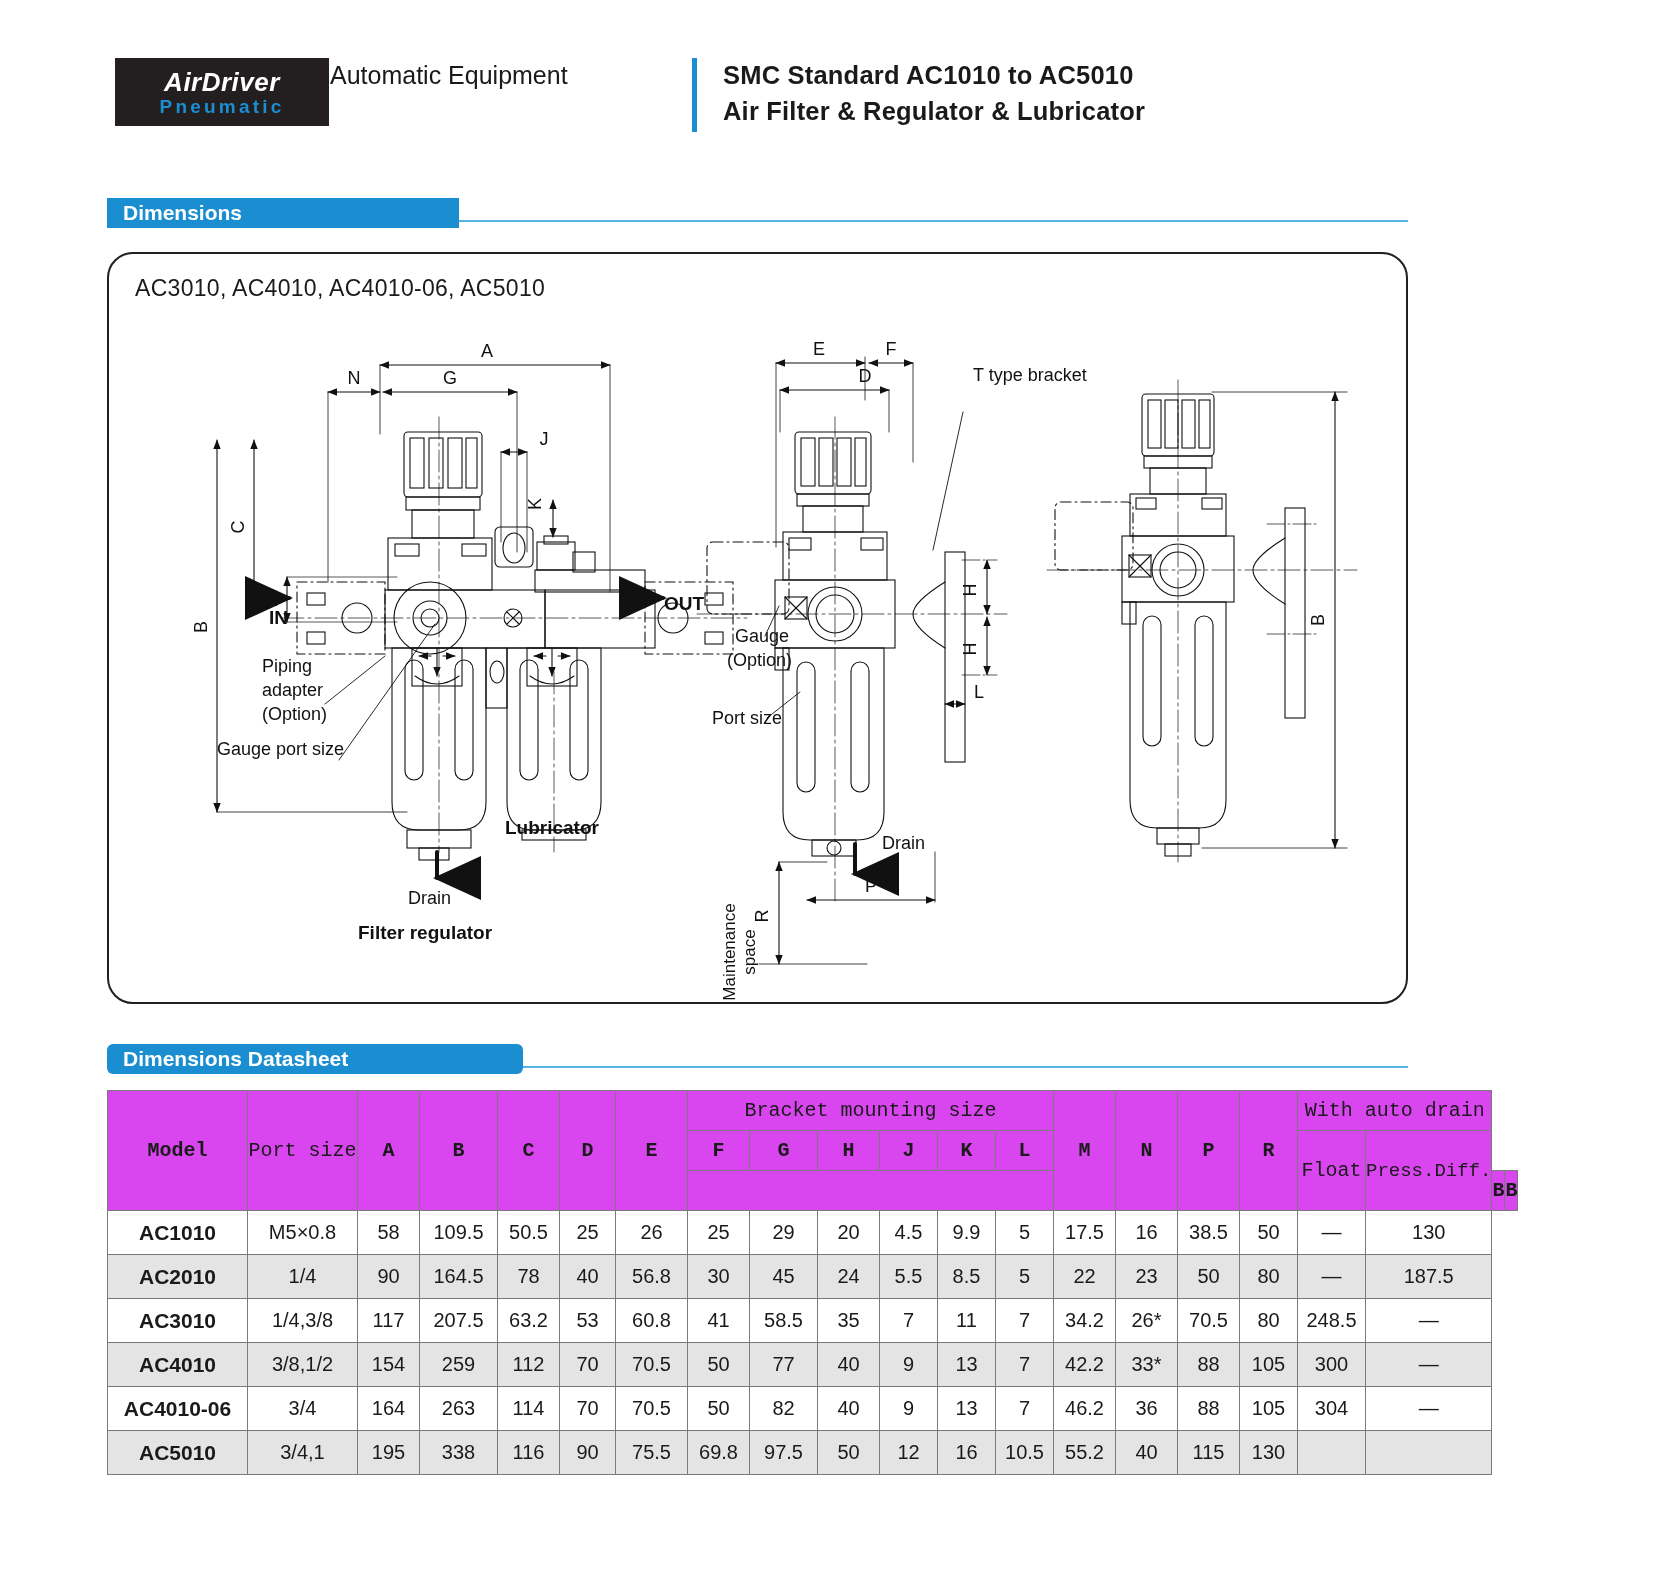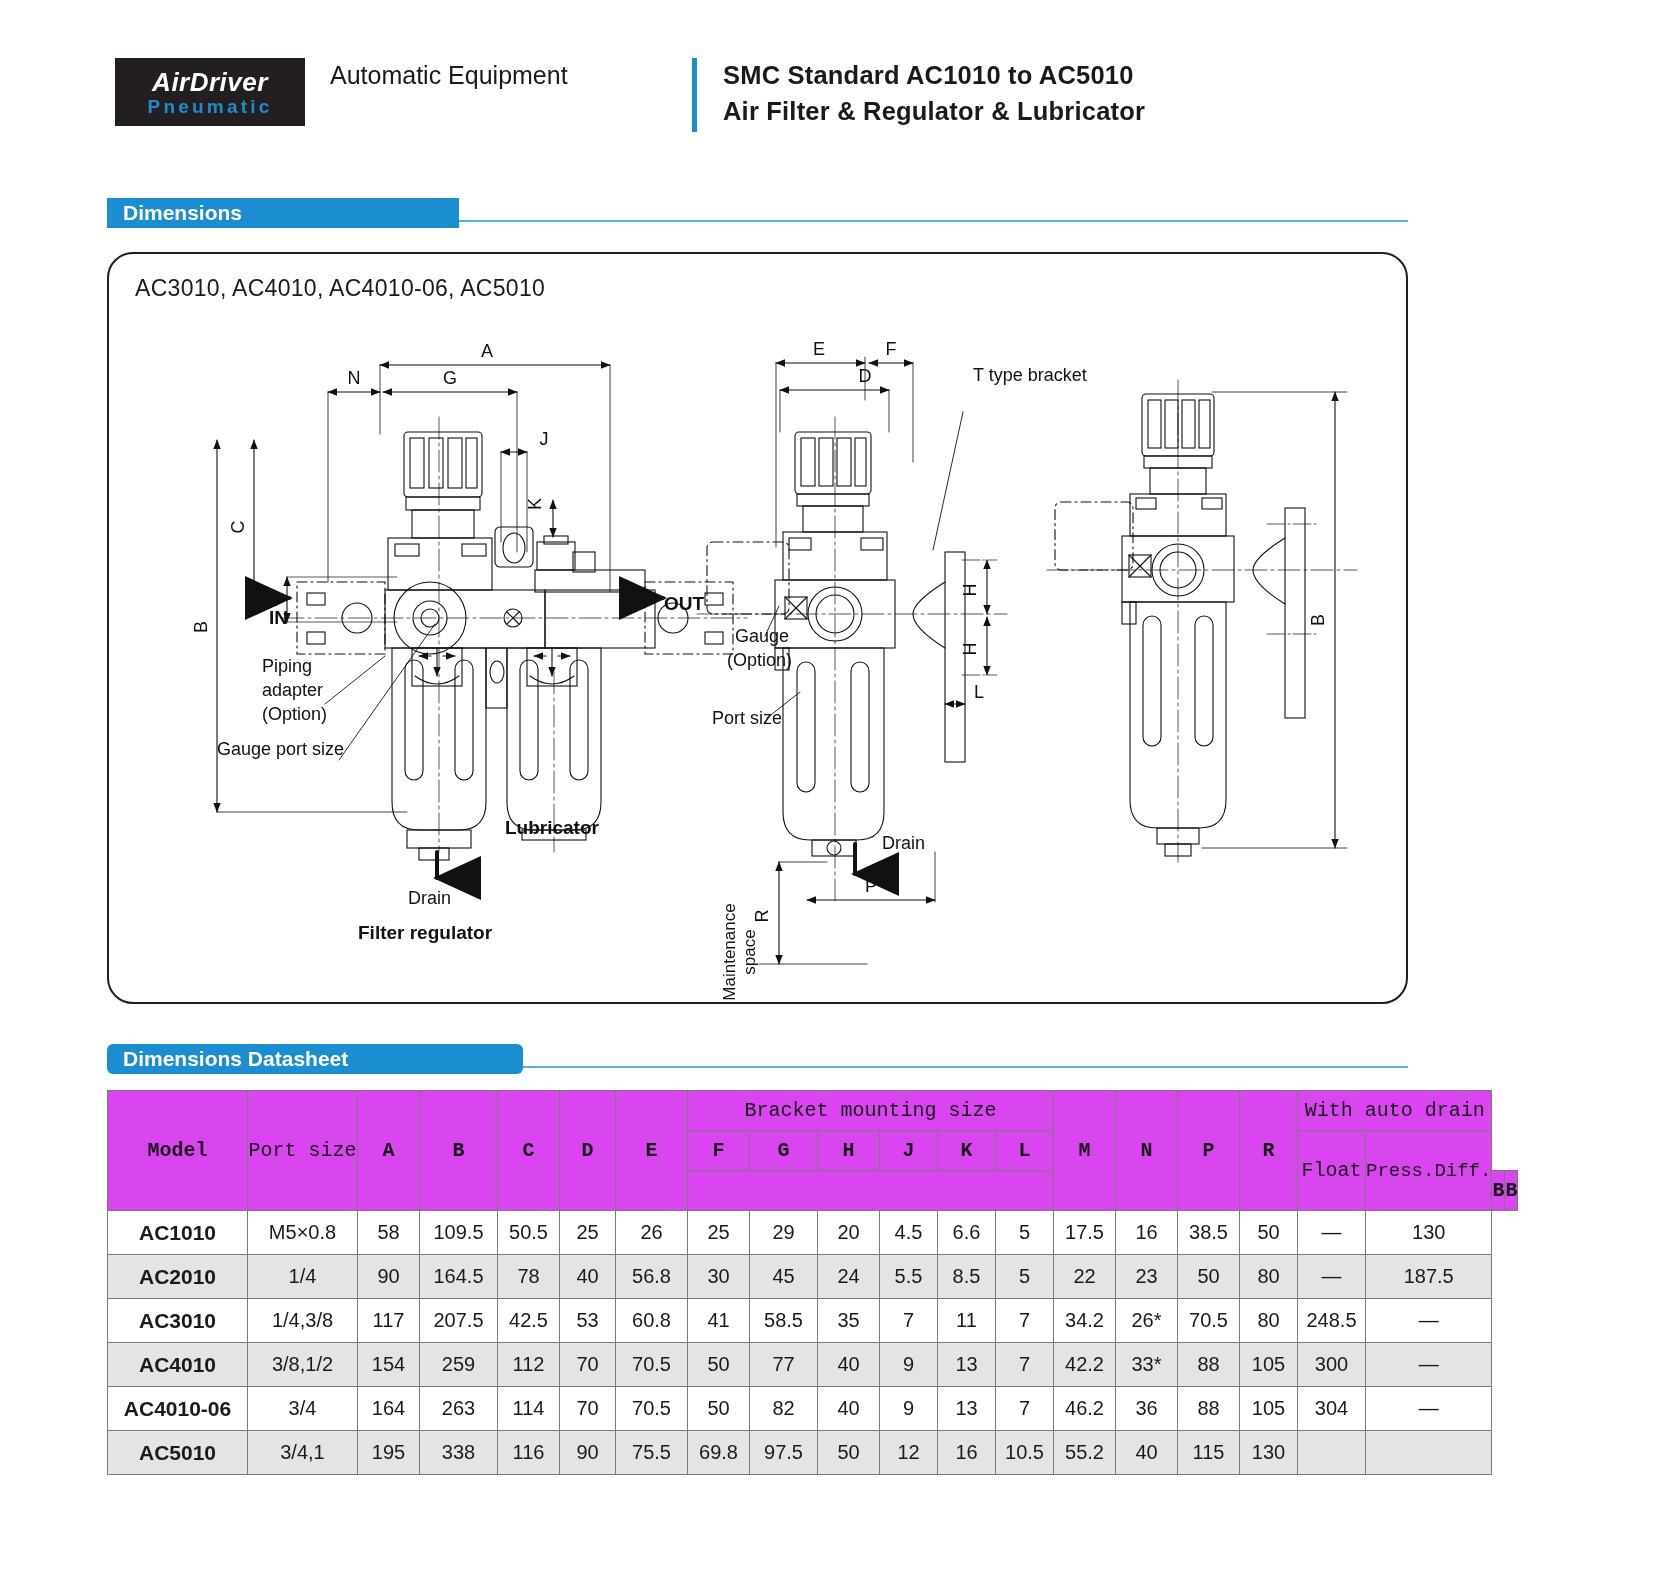--- a/index.html
+++ b/index.html
@@ -19,21 +19,21 @@
   
   .header {
     position: absolute;
     left: 0; top: 0;
     width: 1653px;
     height: 150px;
   }
   .logo-box {
     position: absolute;
     left: 115px; top: 58px;
-    width: 190px; height: 68px;
+    width: 214px; height: 68px;
     background: #231f20;
     display: flex;
     flex-direction: column;
     justify-content: center;
     align-items: center;
     padding: 0;
   }
   .logo-top {
     color: #ffffff;
     font-weight: bold;
@@ -526,21 +526,21 @@
           <td>M5×0.8</td>
           <td>58</td>
           <td>109.5</td>
           <td>50.5</td>
           <td>25</td>
           <td>26</td>
           <td>25</td>
           <td>29</td>
           <td>20</td>
           <td>4.5</td>
-          <td>6.6</td>
+          <td>9.9</td>
           <td>5</td>
           <td>17.5</td>
           <td>16</td>
           <td>38.5</td>
           <td>50</td>
           <td>—</td>
           <td>130</td>
         </tr>
         <tr class="alt">
           <td class="model">AC2010</td>
@@ -561,21 +561,21 @@
           <td>50</td>
           <td>80</td>
           <td>—</td>
           <td>187.5</td>
         </tr>
         <tr>
           <td class="model">AC3010</td>
           <td>1/4,3/8</td>
           <td>117</td>
           <td>207.5</td>
-          <td>42.5</td>
+          <td>63.2</td>
           <td>53</td>
           <td>60.8</td>
           <td>41</td>
           <td>58.5</td>
           <td>35</td>
           <td>7</td>
           <td>11</td>
           <td>7</td>
           <td>34.2</td>
           <td>26*</td>

